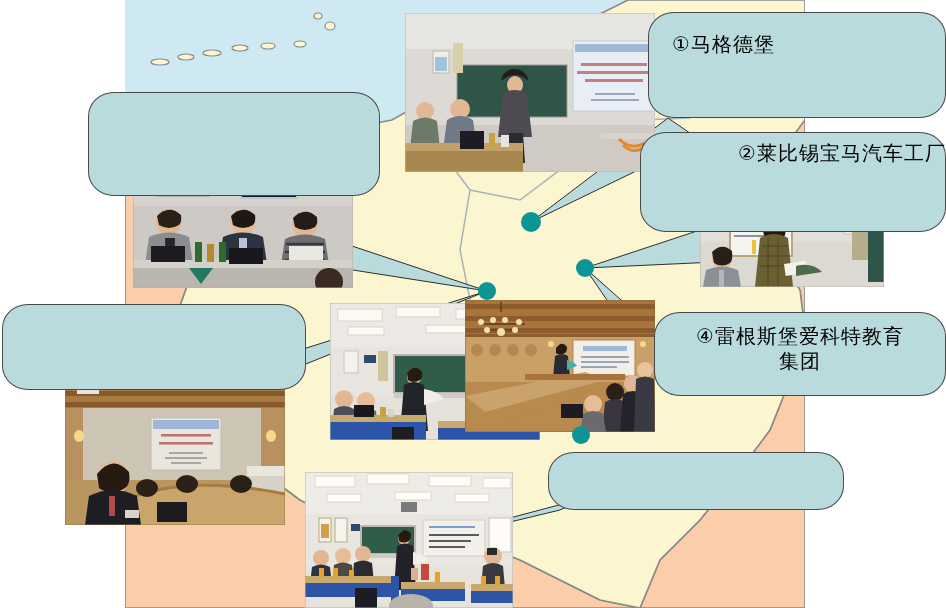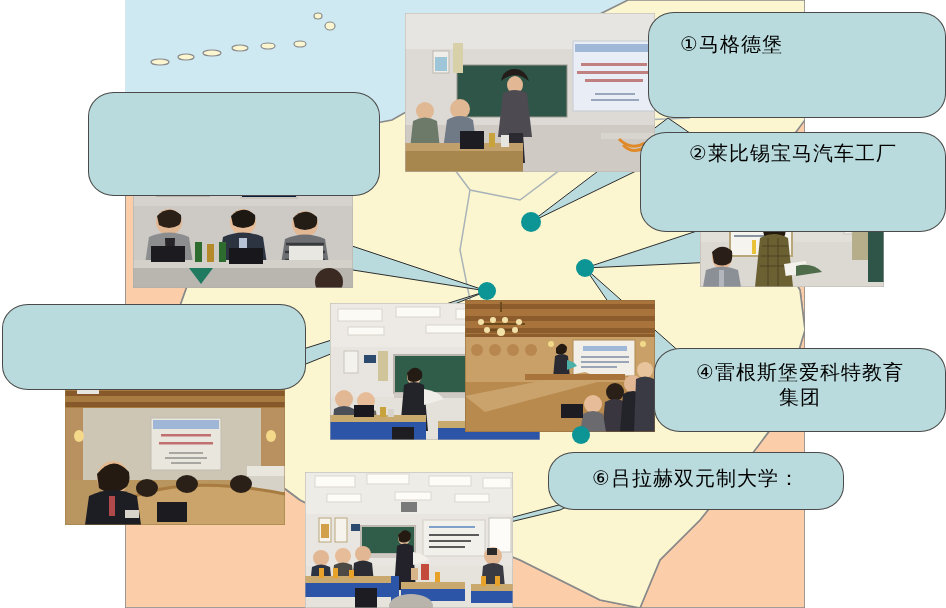--- a/index.html
+++ b/index.html
@@ -481,40 +481,39 @@
     </svg>
   </div>
 
   <div class="dot" style="left:521px;top:212px;width:20px;height:20px;"></div>
   <div class="dot" style="left:576px;top:259px;width:18px;height:18px;"></div>
   <div class="dot" style="left:478px;top:282px;width:18px;height:18px;"></div>
   <div class="dot" style="left:572px;top:426px;width:18px;height:18px;"></div>
 
   <div class="callout" style="left:648px;top:12px;width:298px;height:106px;">
     <div class="body"></div>
-    <div class="label" style="text-align:left;padding-left:32px;top:20px;">①马格德堡</div>
+    <div class="label" style="text-align:left;padding-left:24px;top:20px;">①马格德堡</div>
   </div>
 
   <div class="callout" style="left:640px;top:132px;width:306px;height:100px;">
     <div class="body"></div>
-    <div class="label" style="text-align:center;top:9px;">②莱比锡宝马汽车工厂</div>
+    <div class="label" style="text-align:right;top:9px;">②莱比锡宝马汽车工厂</div>
   </div>
 
   <div class="callout" style="left:88px;top:92px;width:292px;height:104px;">
     <div class="body"></div>
   </div>
 
-  <div class="callout" style="left:654px;top:312px;width:292px;height:84px;margin-top:36px;">
+  <div class="callout" style="left:654px;top:312px;width:292px;height:84px;">
     <div class="body"></div>
     <div class="label" style="top:12px;">④雷根斯堡爱科特教育
 集团</div>
   </div>
 
   <div class="callout" style="left:2px;top:304px;width:304px;height:86px;">
     <div class="body"></div>
   </div>
 
   <div class="callout" style="left:548px;top:452px;width:296px;height:58px;">
     <div class="body"></div>
-    <div class="label" style="top:14px;">⑥吕拉赫双元制大学：</div>
   </div>
 
 </div>
 
 </body></html>

